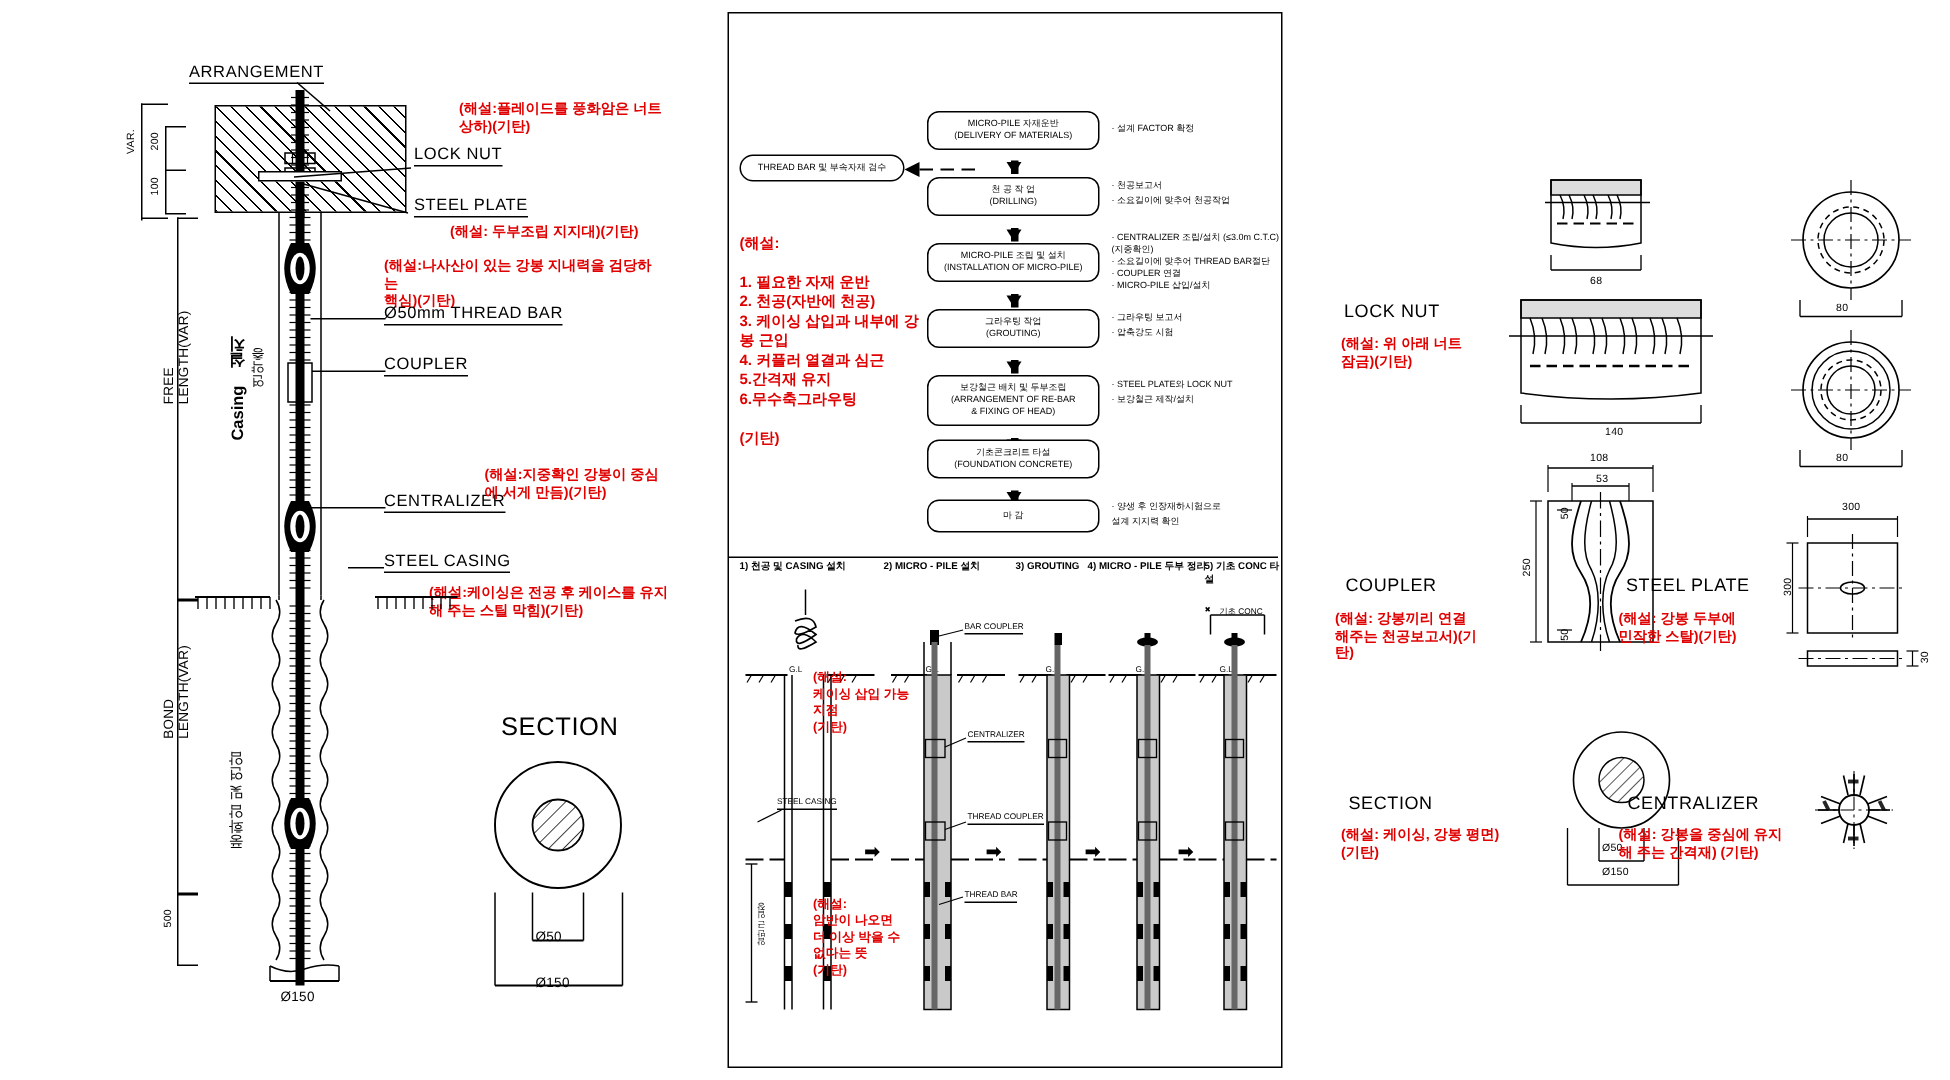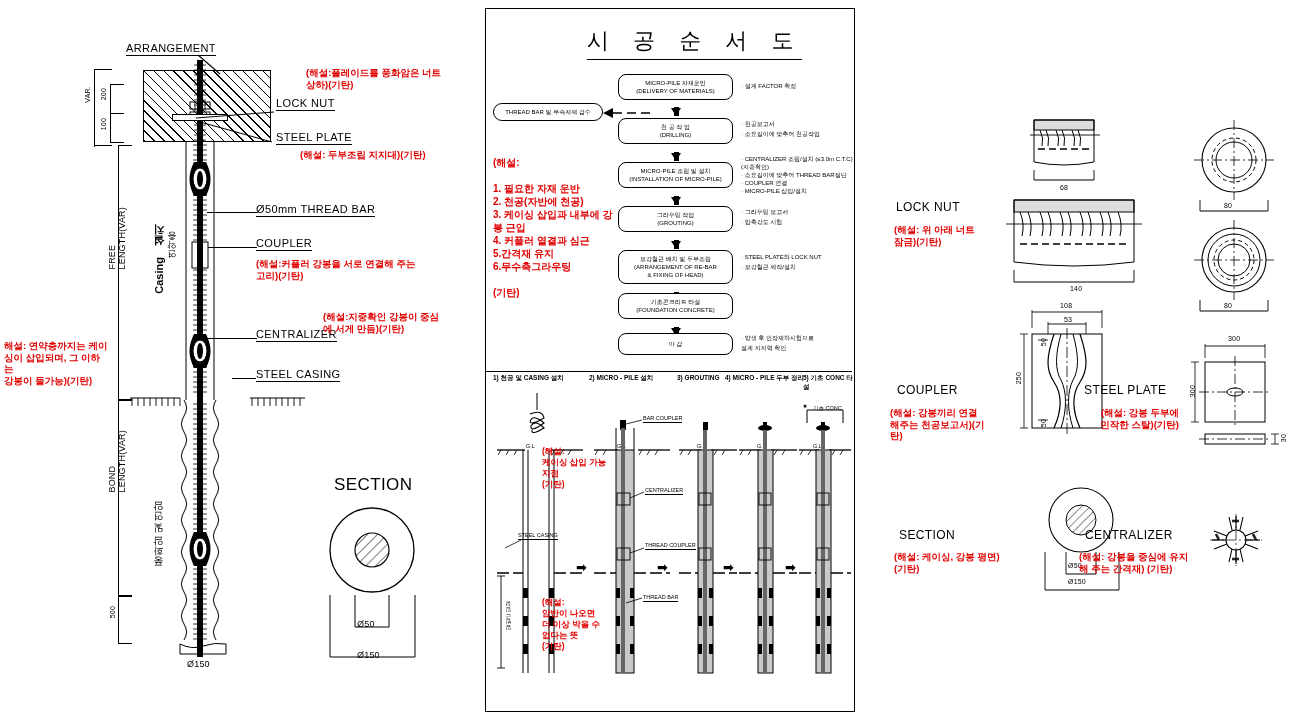--- a/index.html
+++ b/index.html
@@ -99,36 +99,38 @@
   </svg>
 
   <div class="abs lbl-u" style="left:276px;top:131px;">STEEL PLATE</div>
   <svg class="abs" style="left:200px;top:118px;width:120px;height:30px;">
     <line x1="0" y1="4" x2="72" y2="24" stroke="#000" stroke-width="1"></line>
   </svg>
 
   <div class="abs red" style="left:306px;top:67px;width:150px;white-space:pre-line;">(해설:플레이드를 풍화암은 너트
 상하)(기탄)</div>
   <div class="abs red" style="left:300px;top:149px;width:160px;white-space:pre-line;">(해설: 두부조립 지지대)(기탄)</div>
+  <div class="abs red" style="left:256px;top:172px;width:180px;white-space:pre-line;">(해설:나사산이 있는 강봉 지내력을 검당하는
+핵심)(기탄)</div>
 
   <div class="abs lbl-u" style="left:256px;top:203px;">Ø50mm THREAD BAR</div>
   <div class="hline" style="left:207px;top:212px;width:50px;"></div>
 
   <div class="abs lbl-u" style="left:256px;top:237px;">COUPLER</div>
   <div class="hline" style="left:207px;top:247px;width:50px;"></div>
-  <div class="abs red" style="left:256px;top:258px;width:170px;white-space:pre-line;">(해설:커플러 강봉을 서로 연결해 주는
-고리)(기탄)</div>
 
   <div class="abs lbl-u" style="left:256px;top:328px;">CENTRALIZER</div>
   <div class="hline" style="left:207px;top:338px;width:50px;"></div>
   <div class="abs red" style="left:323px;top:311px;width:130px;white-space:pre-line;">(해설:지중확인 강봉이 중심
 에 서게 만듬)(기탄)</div>
 
   <div class="abs lbl-u" style="left:256px;top:368px;">STEEL CASING</div>
   <div class="hline" style="left:232px;top:378px;width:24px;"></div>
+  <div class="abs red" style="left:286px;top:390px;width:175px;white-space:pre-line;">(해설:케이싱은 전공 후 케이스를 유지
+해 주는 스틸 막힘)(기탄)</div>
 
   <div class="abs" style="left:178px;top:142px;">
     <svg width="44" height="515">
 
       <line x1="8" y1="0" x2="8" y2="255" stroke="#000" stroke-width="1"></line>
       <line x1="36" y1="0" x2="36" y2="255" stroke="#000" stroke-width="1"></line>
 
       <rect x="19" y="0" width="6" height="515" fill="#000"></rect>
 
       <g stroke="#000" stroke-width="0.8">
@@ -303,23 +305,20 @@
   <div class="abs" style="left:178px;top:642px;">
     <svg width="50" height="16">
       <line x1="2" y1="2" x2="2" y2="12" stroke="#000" stroke-width="1"></line>
       <line x1="48" y1="2" x2="48" y2="12" stroke="#000" stroke-width="1"></line>
       <line x1="2" y1="12" x2="48" y2="12" stroke="#000" stroke-width="1.2"></line>
       <path d="M2,2 q12,6 23,2 q12,-4 23,-2" fill="none" stroke="#000" stroke-width="1"></path>
     </svg>
   </div>
   <div class="abs dim" style="left:187px;top:659px;font-size:9px;">Ø150</div>
 
-  <div class="abs red" style="left:4px;top:340px;width:104px;white-space:pre-line;">해설: 연약층까지는 케이
-싱이 삽입되며, 그 이하는
-강봉이 들가능)(기탄)</div>
 
   <div class="abs lbl" style="left:334px;top:475px;font-size:17px;">SECTION</div>
   <div class="abs" style="left:327px;top:505px;">
     <svg width="90" height="90">
       <circle cx="45" cy="45" r="42" fill="none" stroke="#000" stroke-width="1.3"></circle>
       <defs>
         <pattern id="hsec" width="7" height="7" patternUnits="userSpaceOnUse" patternTransform="rotate(45)">
           <line x1="0" y1="0" x2="0" y2="7" stroke="#000" stroke-width="1"></line>
         </pattern>
       </defs>
@@ -337,21 +336,20 @@
     </svg>
   </div>
   <div class="abs dim" style="left:357px;top:619px;font-size:9px;">Ø50</div>
   <div class="abs dim" style="left:357px;top:650px;font-size:9px;">Ø150</div>
 </div>
 
 <div class="abs frame" style="left:485px;top:8px;width:368px;height:702px;"></div>
 
 <div class="abs" style="left:485px;top:8px;width:368px;height:702px;">
 
-  <div class="abs flowtitle" style="left:102px;top:18px;">시 공 순 서 도</div>
 
   <div class="abs box-rnd" style="left:8px;top:95px;width:110px;height:18px;border-radius:9px;">
     <span class="tiny">THREAD BAR 및 부속자재 검수</span>
   </div>
   <div class="abs" style="left:118px;top:98px;">
     <svg width="52" height="14">
       <line x1="10" y1="7" x2="48" y2="7" stroke="#000" stroke-width="1.4" stroke-dasharray="9,5"></line>
       <polygon points="10,2 0,7 10,12" fill="#000"></polygon>
     </svg>
   </div>
@@ -763,21 +761,21 @@
       <line x1="92" y1="94" x2="92" y2="104" stroke="#000" stroke-width=".8"></line>
       <line x1="88" y1="94" x2="96" y2="94" stroke="#000" stroke-width=".8"></line>
       <line x1="88" y1="104" x2="96" y2="104" stroke="#000" stroke-width=".8"></line>
     </svg>
   </div>
   <div class="abs dim" style="left:358px;top:335px;">300</div>
   <div class="abs dim vert" style="left:319px;top:385px;">300</div>
   <div class="abs dim vert" style="left:410px;top:434px;">30</div>
 
   <div class="abs lbl" style="left:214px;top:383px;font-size:12px;">STEEL PLATE</div>
-  <div class="abs red" style="left:209px;top:407px;width:100px;white-space:pre-line;text-align:right;">(해설: 강봉 두부에
+  <div class="abs red" style="left:209px;top:407px;width:100px;white-space:pre-line;">(해설: 강봉 두부에
 민작한 스탈)(기탄)</div>
 
   <div class="abs" style="left:163px;top:478px;">
     <svg width="100" height="130">
       <circle cx="48" cy="42" r="32" fill="none" stroke="#000" stroke-width="1.1"></circle>
       <defs>
         <pattern id="hsec2" width="6" height="6" patternUnits="userSpaceOnUse" patternTransform="rotate(45)">
           <line x1="0" y1="0" x2="0" y2="6" stroke="#000" stroke-width=".9"></line>
         </pattern>
       </defs>

